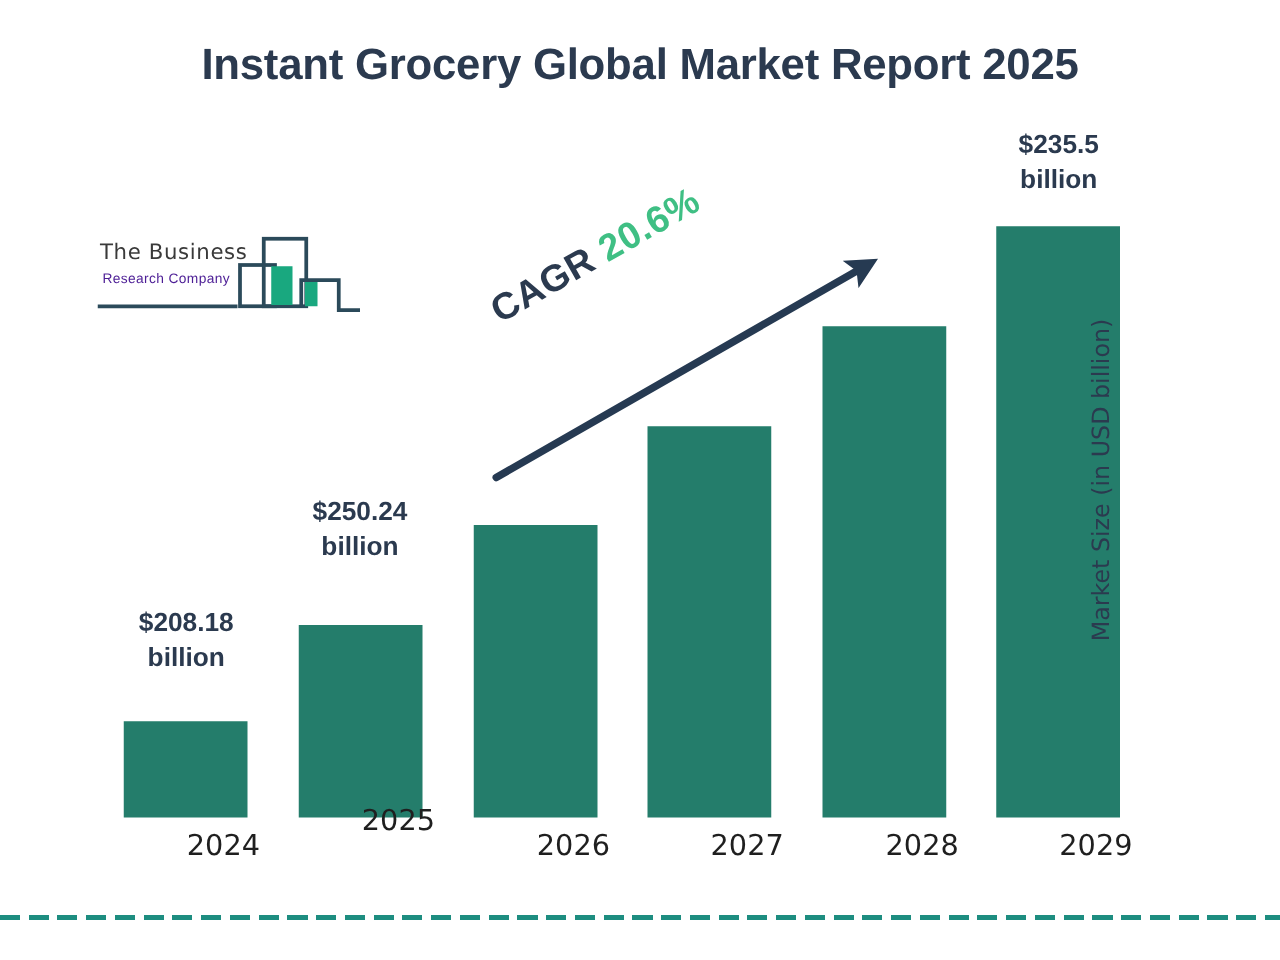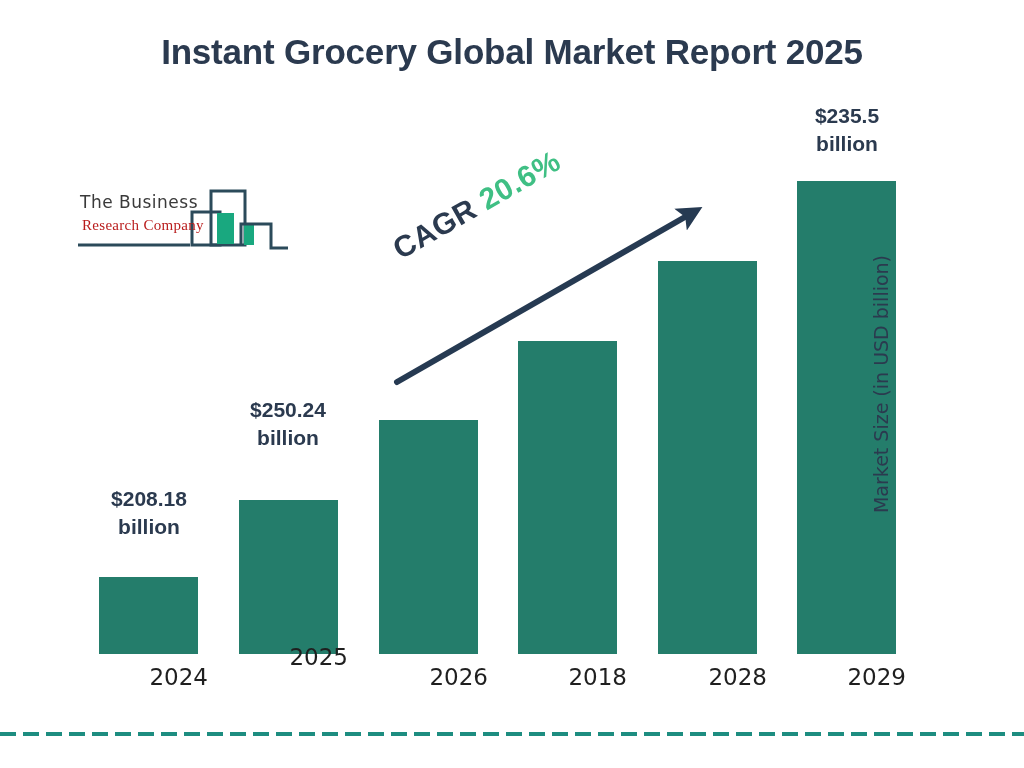--- a/index.html
+++ b/index.html
@@ -51,23 +51,23 @@
     font-family: "DejaVu Sans", sans-serif;
     font-size: 17px;
     color: #3a3a3a;
     letter-spacing: 0.5px;
     white-space: nowrap;
   }
   .logo-text-sub {
     position: absolute;
     left: 4px;
     top: 31px;
-    font-family: Liberation Serif, serif;
-    font-size: 15px;
-    color: #b91c1c;
+    font-family: Liberation Sans, sans-serif;
+    font-size: 11px;
+    color: #4c1d95;
     letter-spacing: 0.3px;
     white-space: nowrap;
   }
   .logo-svg {
     position: absolute;
     left: 0;
     top: 0;
   }
 
   
@@ -192,21 +192,21 @@
       <marker id="arrowhead" markerWidth="4.2" markerHeight="4.2" refX="2.2" refY="2.1" orient="auto">
         <path d="M0,0 L4.2,2.1 L0,4.2 L0.9,2.1 Z" fill="#263a52"></path>
       </marker>
     </defs>
     <line x1="397" y1="382" x2="692" y2="213" stroke="#263a52" stroke-width="6" stroke-linecap="round" marker-end="url(#arrowhead)"></line>
   </svg>
 
   <div class="x-label" style="left:88px;  top:664px; width:120px;">2024</div>
   <div class="x-label" style="left:228px; top:644px; width:120px;">2025</div>
   <div class="x-label" style="left:368px; top:664px; width:120px;">2026</div>
-  <div class="x-label" style="left:507px; top:664px; width:120px;">2018</div>
+  <div class="x-label" style="left:507px; top:664px; width:120px;">2027</div>
   <div class="x-label" style="left:647px; top:664px; width:120px;">2028</div>
   <div class="x-label" style="left:786px; top:664px; width:120px;">2029</div>
 
   <div class="y-axis-label">Market Size (in USD billion)</div>
 
   <div class="footer-rule"></div>
 
 </div>
 
 </body></html>

